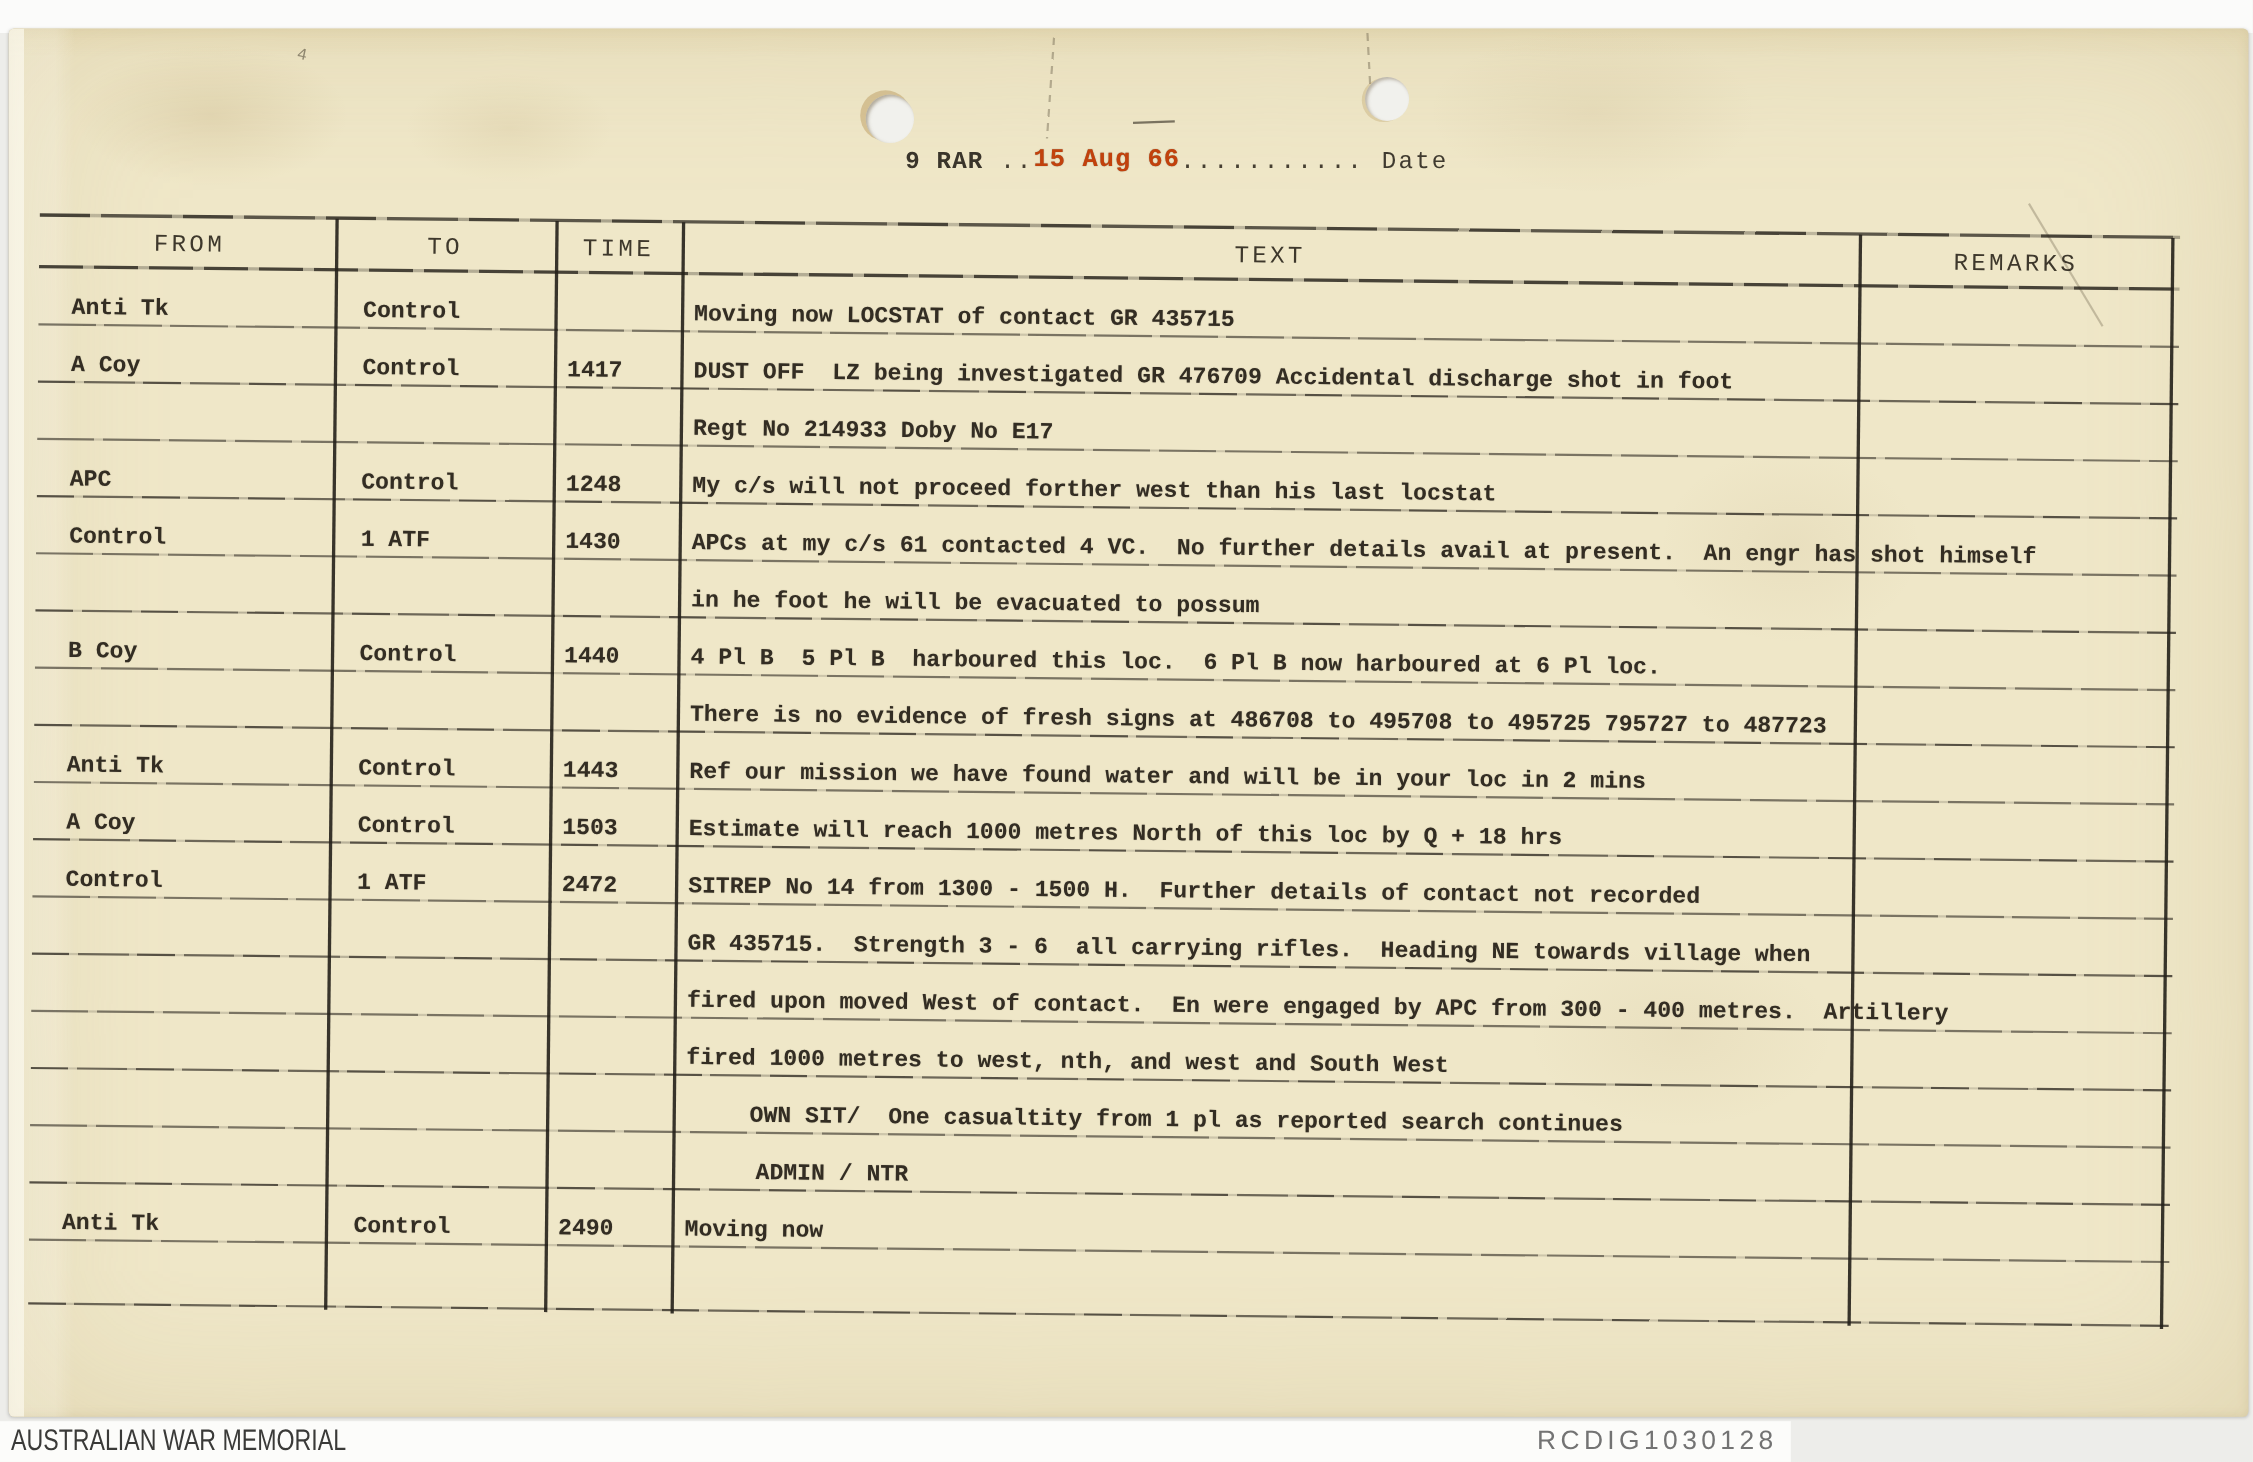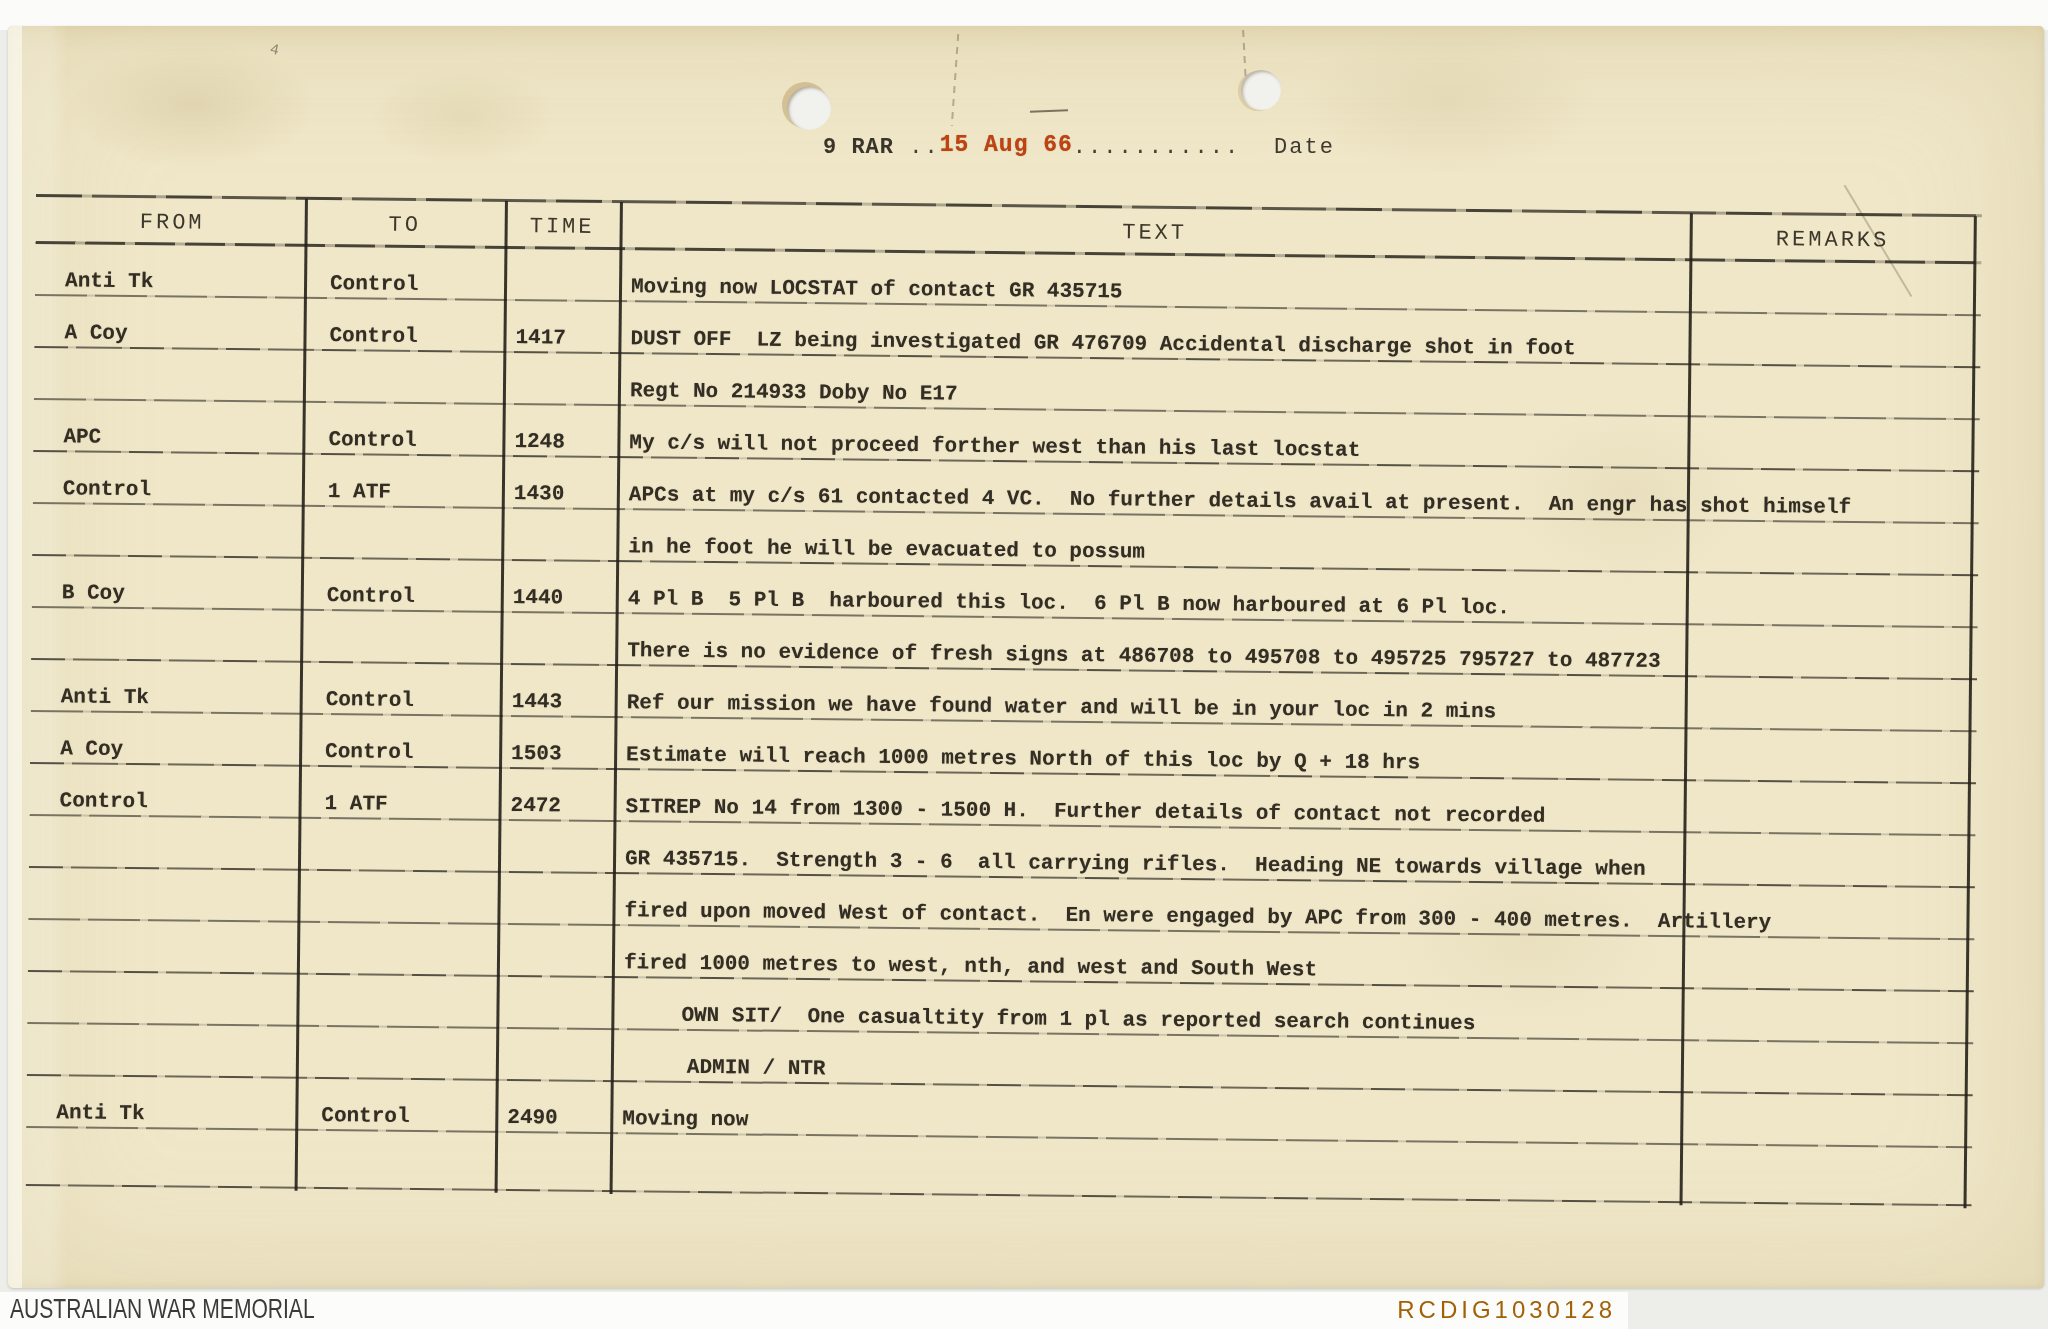--- a/index.html
+++ b/index.html
@@ -21,21 +21,21 @@
   .crease.c2{left:1236px;top:4px;height:72px;transform:rotate(-3deg);}
   .crease.c3{left:1869px;top:150px;height:130px;width:1.5px;transform:rotate(-31deg);background:rgba(120,110,88,.38);}
   .hole{position:absolute;border-radius:50%;background:#f1f1ed;box-shadow:inset 1px 1px 2px rgba(120,110,90,.5);}
   .hole.h1{left:779px;top:60px;width:44px;height:44px;box-shadow:inset 2px 2px 3px rgba(120,105,80,.5),-4px -3px 0 1px rgba(173,134,66,.38);}
   .hole.h2{left:1233px;top:44px;width:40px;height:40px;box-shadow:inset 2px 2px 3px rgba(120,105,80,.45),-3px 1px 0 0 rgba(173,134,66,.25);}
   .pencil-mark{position:absolute;left:262px;top:16px;font-size:15px;color:rgba(70,62,48,.55);transform:rotate(12deg);}
   
   .doc-header{position:absolute;left:815px;top:108px;height:34px;white-space:pre;font-size:22px;color:#3a352b;font-weight:700;letter-spacing:1px;}
   .doc-header .dots{font-weight:400;color:#463f32;letter-spacing:2px;}
   .doc-header .date-val{font-weight:700;color:#c2410c;font-size:23px;position:relative;top:-2px;text-shadow:0 0 1px rgba(37,33,26,.5);}
-  .doc-header .date-label{font-weight:400;color:#3f3a2f;margin-left:34px;letter-spacing:2px;}
+  .doc-header .date-label{font-weight:400;color:#3f3a2f;margin-left:16px;letter-spacing:2px;}
   .dash-mark{position:absolute;left:1022px;top:84px;width:38px;height:2px;background:rgba(60,54,42,.65);transform:rotate(-2deg);}
   
   .logtable{position:absolute;left:32px;top:168px;width:1936px;transform:rotate(.6deg);transform-origin:0 0;}
   .rule-top{position:absolute;left:-4px;right:-6px;top:0;height:3px;
     background:repeating-linear-gradient(90deg,rgba(42,38,30,.85) 0 46px,rgba(42,38,30,.25) 46px 56px,rgba(42,38,30,.75) 56px 120px,rgba(42,38,30,.35) 120px 130px);}
   .vline{position:absolute;top:2px;width:3px;background:rgba(36,32,25,.9);}
   .header-row{position:relative;height:50px;}
   .header-row .col-label{position:absolute;bottom:10px;font-size:22px;font-weight:400;color:#3e382c;letter-spacing:3px;text-align:center;white-space:pre;}
   .row{position:relative;height:52px;}
   .row.last{height:58px;}
@@ -46,21 +46,21 @@
   .cell{position:absolute;bottom:4px;white-space:pre;font-size:21px;font-weight:700;color:#332d23;text-shadow:0 0 1px rgba(51,45,35,.35);z-index:3;}
   .cell.from{left:26px;}
   .cell.to{left:291px;}
   .cell.time{left:477px;}
   .cell.text{left:592px;}
   .cell.text.ind1{left:650px;}
   .cell.text.ind2{left:656px;}
   
   .footer-bar{position:absolute;left:0;bottom:0;width:1628px;height:37px;background:#fcfcfa;}
   .footer-left{position:absolute;left:10px;top:2px;font-family:"Liberation Sans",sans-serif;font-size:27px;font-weight:400;color:#38383six;color:#3a3a38;transform:scaleX(.78);transform-origin:left center;letter-spacing:0px;}
-  .footer-right{position:absolute;right:12px;top:4px;font-family:"Liberation Sans",sans-serif;font-size:24px;color:#a16207;letter-spacing:4px;}
+  .footer-right{position:absolute;right:12px;top:4px;font-family:"Liberation Sans",sans-serif;font-size:24px;color:#737373;letter-spacing:4px;}
 </style>
 </head>
 <body>
 
 <div class="stage">
   <div class="paper">
     <div class="stain s1"></div>
     <div class="stain s2"></div>
     <div class="stain s3"></div>
     <div class="stain s4"></div>

